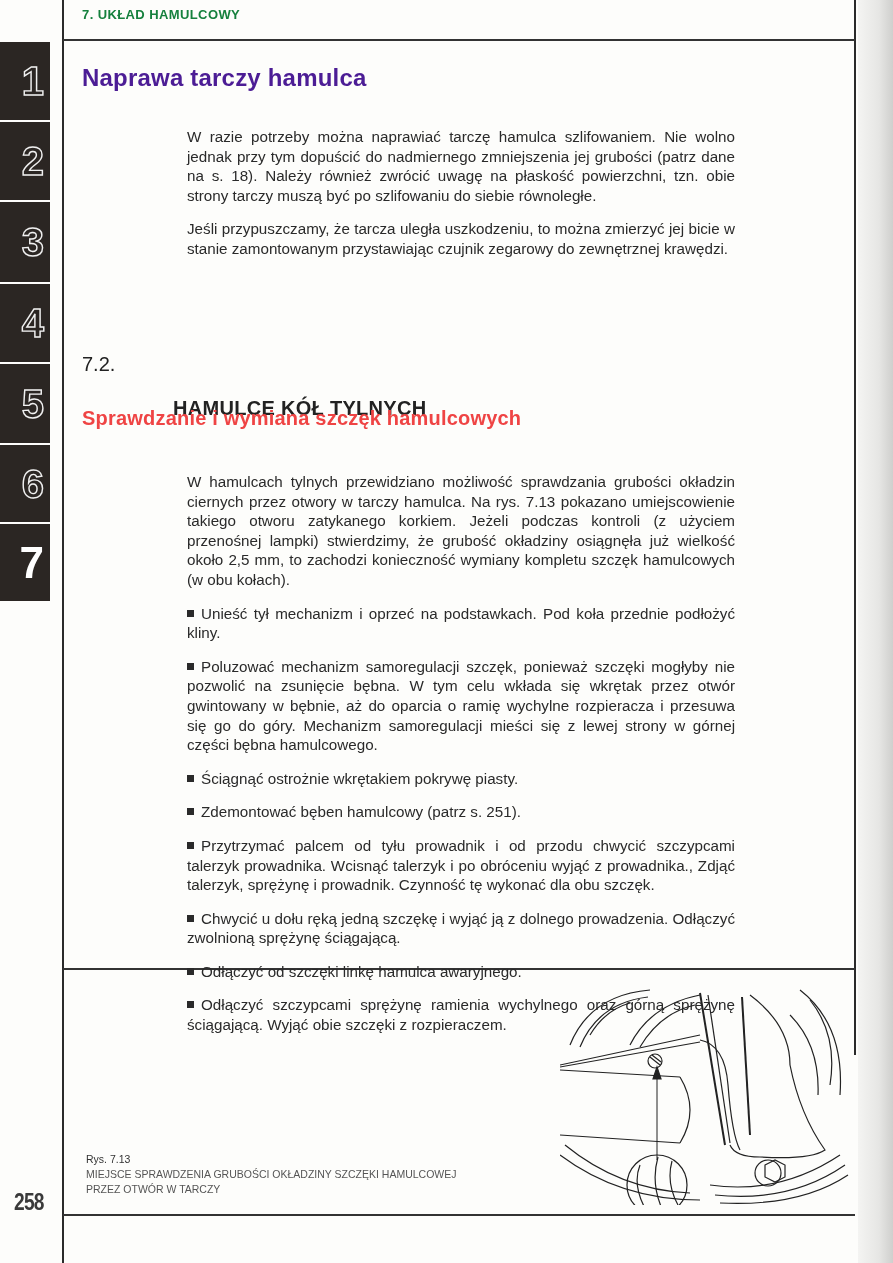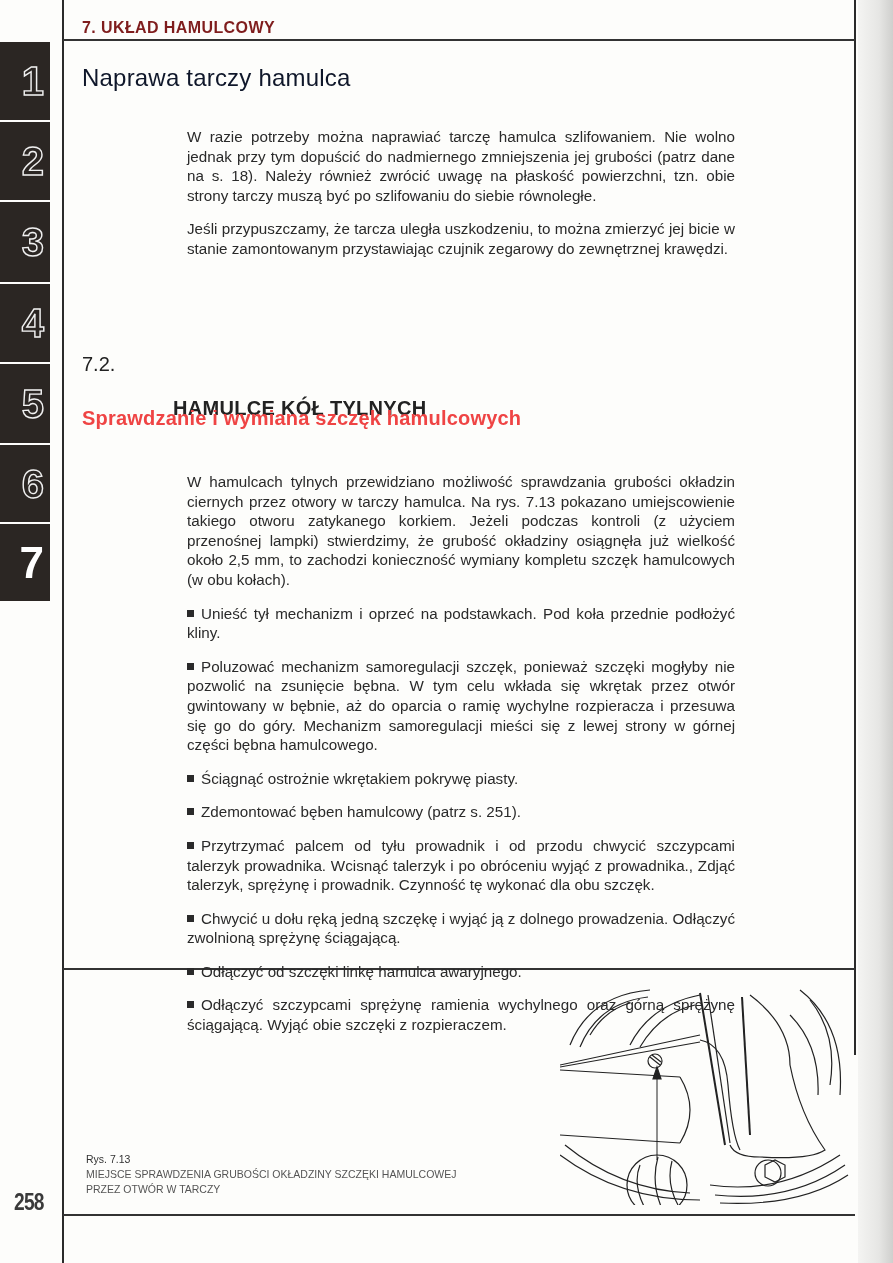--- a/index.html
+++ b/index.html
@@ -22,22 +22,22 @@
   .tab {
     position: absolute; left: 0; width: 50px; background: #2b2623;
     display: flex; align-items: center; justify-content: flex-end; padding-right: 6px; box-sizing: border-box;
   }
   .tab .num {
     font-family: "Liberation Sans", sans-serif; font-weight: bold; font-size: 40px; line-height: 1;
     color: #2b2623; -webkit-text-stroke: 1.4px #f0f0f0;
   }
   .tab.active .num { color: #fff; -webkit-text-stroke: 0; font-size: 44px; }
 
-  .running-head { left: 82px; top: 19px; font-size: 16px; font-weight: bold; letter-spacing: 0.4px; color: #7f1d1d; }
-  .h1 { left: 82px; top: 64px; font-size: 24px; font-weight: normal; color: #0f172a; letter-spacing: 0.2px; }
+  .running-head { left: 82px; top: 7px; font-size: 13px; font-weight: bold; letter-spacing: 0.4px; color: #15803d; }
+  .h1 { left: 82px; top: 64px; font-size: 24px; font-weight: bold; color: #4c1d95; letter-spacing: 0.2px; }
   .h-section-num { left: 82px; top: 353px; font-size: 20px; font-weight: normal; color: #222; }
   .h-section { left: 173px; top: 353px; font-size: 20px; font-weight: bold; color: #222; letter-spacing: 0.3px; margin-top: 44px; }
   .h2 { left: 82px; top: 407px; font-size: 20px; font-weight: bold; color: #ef4444; letter-spacing: 0.2px; }
 
   .para {
     position: absolute; left: 173px; width: 576px; font-size: 15.2px; line-height: 19.6px;
     text-align: justify; color: #2a2a2a;
   }
   .para p { margin: 14px; }
   .bullet { margin-top: 4px !important; }

